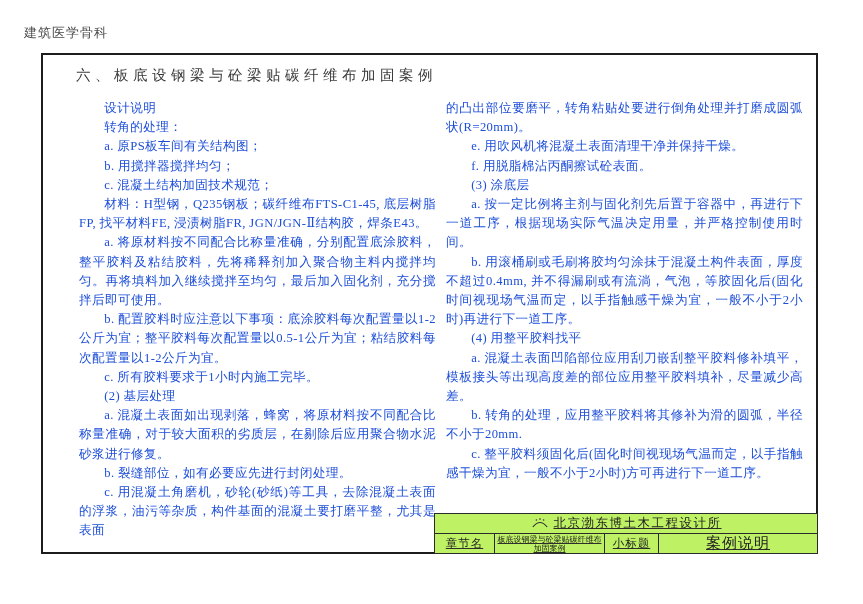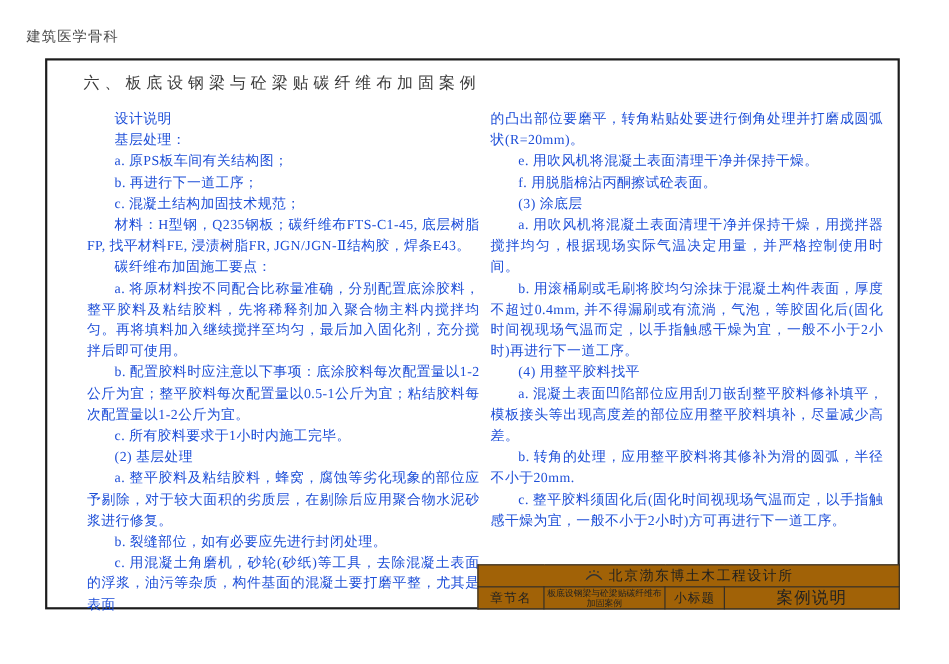--- a/index.html
+++ b/index.html
@@ -45,21 +45,22 @@
   .col-left  { left: 36px; }
   .col-right { left: 403px; }
   .para { text-indent: 2em; margin: 0; }
   .para.no-indent { text-indent: 0; }
   table.title-block {
     position: absolute;
     right: -2px; bottom: -2px;
     width: 383px;
     border-collapse: collapse;
     table-layout: fixed;
-    background: #a16207;
+    background: #bef264;
+    text-decoration: underline;
   }
   table.title-block td {
     border: 1px solid #2b2b2b;
     text-align: center;
     vertical-align: middle;
     padding: 0 2px;
     overflow: hidden;
   }
   td.tb-company {
     height: 20px;
@@ -79,41 +80,40 @@
 <body>
 
 <div class="page-header">建筑医学骨科</div>
 
 <div class="frame">
 
   <div class="doc-title">六、板底设钢梁与砼梁贴碳纤维布加固案例</div>
 
   <div class="col col-left">
       <p class="para">设计说明</p>
-      <p class="para">基层处理：</p>
+      <p class="para">转角的处理：</p>
       <p class="para">a. 原PS板车间有关结构图；</p>
-      <p class="para">b. 再进行下一道工序；</p>
+      <p class="para">b. 用搅拌器搅拌均匀；</p>
       <p class="para">c. 混凝土结构加固技术规范；</p>
       <p class="para">材料：H型钢，Q235钢板；碳纤维布FTS-C1-45, 底层树脂FP, 找平材料FE, 浸渍树脂FR, JGN/JGN-Ⅱ结构胶，焊条E43。</p>
-      <p class="para">碳纤维布加固施工要点：</p>
       <p class="para">a. 将原材料按不同配合比称量准确，分别配置底涂胶料，整平胶料及粘结胶料，先将稀释剂加入聚合物主料内搅拌均匀。再将填料加入继续搅拌至均匀，最后加入固化剂，充分搅拌后即可使用。</p>
       <p class="para">b. 配置胶料时应注意以下事项：底涂胶料每次配置量以1-2公斤为宜；整平胶料每次配置量以0.5-1公斤为宜；粘结胶料每次配置量以1-2公斤为宜。</p>
       <p class="para">c. 所有胶料要求于1小时内施工完毕。</p>
       <p class="para">(2) 基层处理</p>
-      <p class="para">a. 整平胶料及粘结胶料，蜂窝，腐蚀等劣化现象的部位应予剔除，对于较大面积的劣质层，在剔除后应用聚合物水泥砂浆进行修复。</p>
+      <p class="para">a. 混凝土表面如出现剥落，蜂窝，将原材料按不同配合比称量准确，对于较大面积的劣质层，在剔除后应用聚合物水泥砂浆进行修复。</p>
       <p class="para">b. 裂缝部位，如有必要应先进行封闭处理。</p>
       <p class="para">c. 用混凝土角磨机，砂轮(砂纸)等工具，去除混凝土表面的浮浆，油污等杂质，构件基面的混凝土要打磨平整，尤其是表面</p>
     </div>
 
   <div class="col col-right">
       <p class="para no-indent">的凸出部位要磨平，转角粘贴处要进行倒角处理并打磨成圆弧状(R=20mm)。</p>
       <p class="para">e. 用吹风机将混凝土表面清理干净并保持干燥。</p>
       <p class="para">f. 用脱脂棉沾丙酮擦试砼表面。</p>
       <p class="para">(3) 涂底层</p>
-      <p class="para">a. 用吹风机将混凝土表面清理干净并保持干燥，用搅拌器搅拌均匀，根据现场实际气温决定用量，并严格控制使用时间。</p>
+      <p class="para">a. 按一定比例将主剂与固化剂先后置于容器中，再进行下一道工序，根据现场实际气温决定用量，并严格控制使用时间。</p>
       <p class="para">b. 用滚桶刷或毛刷将胶均匀涂抹于混凝土构件表面，厚度不超过0.4mm, 并不得漏刷或有流淌，气泡，等胶固化后(固化时间视现场气温而定，以手指触感干燥为宜，一般不小于2小时)再进行下一道工序。</p>
       <p class="para">(4) 用整平胶料找平</p>
       <p class="para">a. 混凝土表面凹陷部位应用刮刀嵌刮整平胶料修补填平，模板接头等出现高度差的部位应用整平胶料填补，尽量减少高差。</p>
       <p class="para">b. 转角的处理，应用整平胶料将其修补为滑的圆弧，半径不小于20mm.</p>
       <p class="para">c. 整平胶料须固化后(固化时间视现场气温而定，以手指触感干燥为宜，一般不小于2小时)方可再进行下一道工序。</p>
     </div>
 
   <table class="title-block">
     <colgroup>
       <col style="width:60px">

